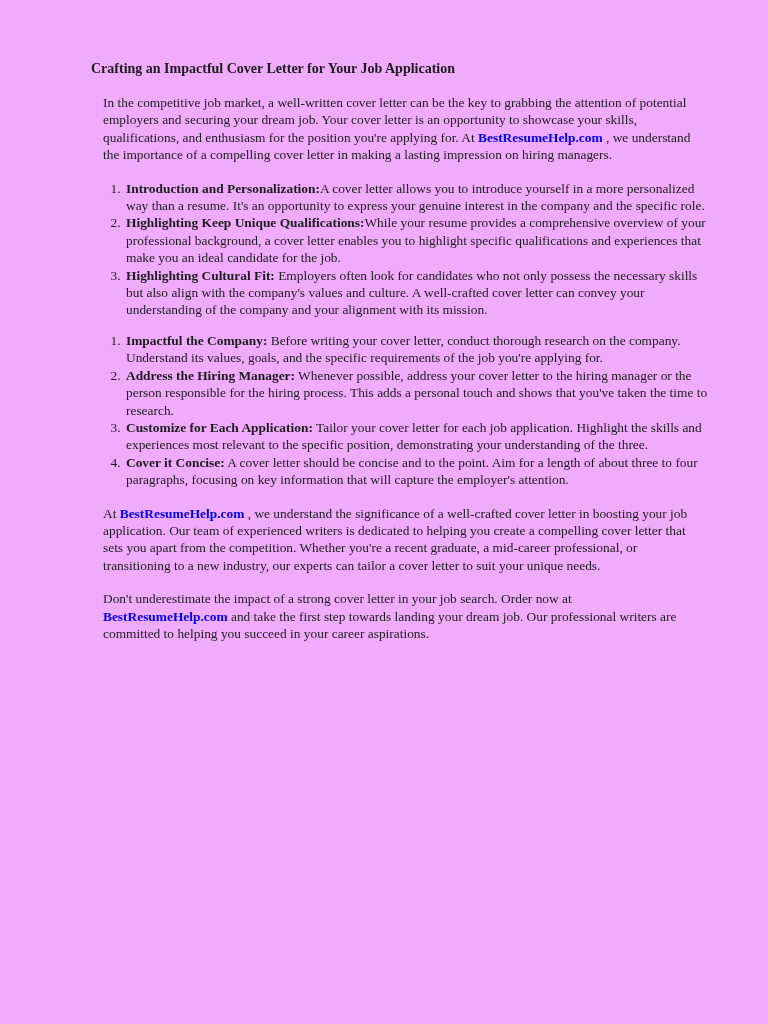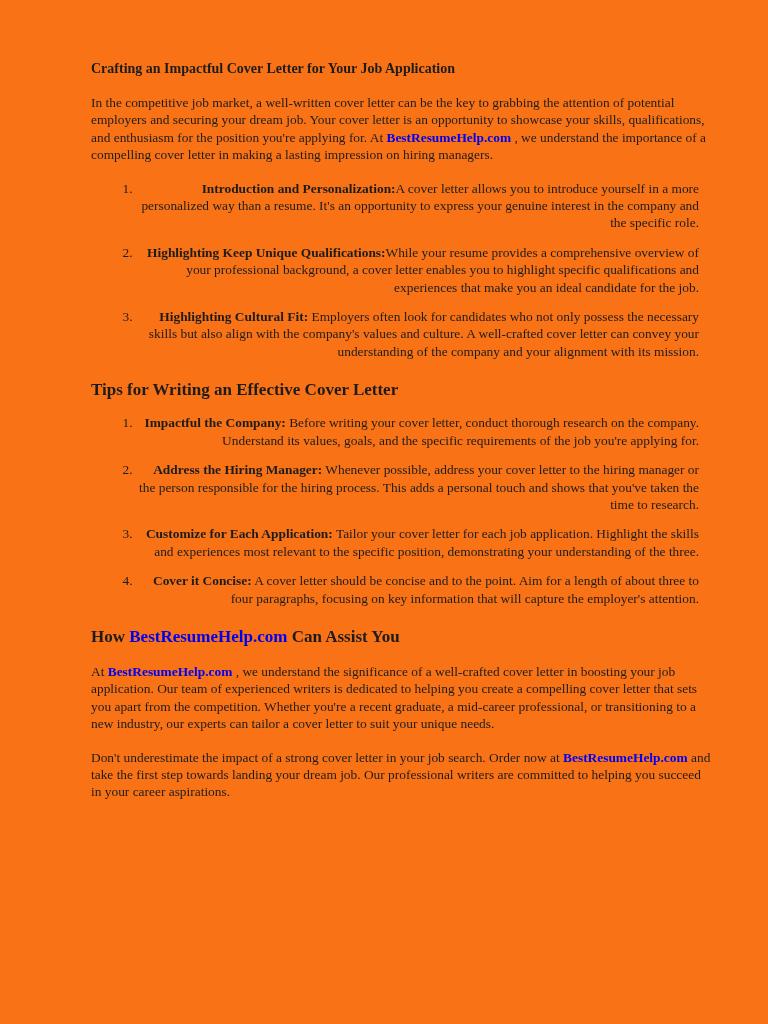--- a/index.html
+++ b/index.html
@@ -1,50 +1,49 @@
 <!DOCTYPE html>
 <html><head>
 <meta charset="utf-8">
 <style>
   html, body { margin: 0; padding: 0; background: #ffffff; }
   .page {
     width: 768px;
     height: 1024px;
-    background: #f97316;
+    background: #f0abfc;
     box-sizing: border-box;
     padding: 60px 57px 0 91px;
     font-family: "Liberation Serif", "DejaVu Serif", serif;
     font-size: 13.4px;
     line-height: 17.4px;
     color: #1c1c1c;
     overflow: hidden;
   }
   .doc-title {
     font-size: 14px;
     font-weight: bold;
     margin: 0;
     line-height: 18px;
   }
   p.para {
-    margin: 16px 0;
+    margin: 16px 12px;
   }
   h2.section-heading {
     font-size: 17px;
     font-weight: bold;
     margin: 19px 0 14px 0;
     line-height: 21px;
   }
   ol.doc-list {
     margin: 13px 0;
     padding-left: 33px;
   }
   ol.doc-list li {
-    margin: 12px;
+    margin: 0;
     padding-left: 2px;
-    text-align: right;
   }
   .lead { font-weight: bold; }
   a.site-link, span.site-link {
     color: #0000ee;
     font-weight: bold;
     text-decoration: none;
     cursor: pointer;
   }
 </style>
 </head>
@@ -56,28 +55,26 @@
 
   <p class="para"><span>In the competitive job market, a well-written cover letter can be the key to grabbing the attention of potential employers and securing your dream job. Your cover letter is an opportunity to showcase your skills, qualifications, and enthusiasm for the position you're applying for. At </span><span class="site-link">BestResumeHelp.com</span><span> , we understand the importance of a compelling cover letter in making a lasting impression on hiring managers.</span></p>
 
 
   <ol class="doc-list">
     <li><span class="lead">Introduction and Personalization:</span><span>A cover letter allows you to introduce yourself in a more personalized way than a resume. It's an opportunity to express your genuine interest in the company and the specific role.</span></li>
     <li><span class="lead">Highlighting Keep Unique Qualifications:</span><span>While your resume provides a comprehensive overview of your professional background, a cover letter enables you to highlight specific qualifications and experiences that make you an ideal candidate for the job.</span></li>
     <li><span class="lead">Highlighting Cultural Fit:</span><span> Employers often look for candidates who not only possess the necessary skills but also align with the company's values and culture. A well-crafted cover letter can convey your understanding of the company and your alignment with its mission.</span></li>
   </ol>
 
-  <h2 class="section-heading">Tips for Writing an Effective Cover Letter</h2>
 
   <ol class="doc-list">
     <li><span class="lead">Impactful the Company:</span><span> Before writing your cover letter, conduct thorough research on the company. Understand its values, goals, and the specific requirements of the job you're applying for.</span></li>
     <li><span class="lead">Address the Hiring Manager:</span><span> Whenever possible, address your cover letter to the hiring manager or the person responsible for the hiring process. This adds a personal touch and shows that you've taken the time to research.</span></li>
     <li><span class="lead">Customize for Each Application:</span><span> Tailor your cover letter for each job application. Highlight the skills and experiences most relevant to the specific position, demonstrating your understanding of the three.</span></li>
     <li><span class="lead">Cover it Concise:</span><span> A cover letter should be concise and to the point. Aim for a length of about three to four paragraphs, focusing on key information that will capture the employer's attention.</span></li>
   </ol>
 
-  <h2 class="section-heading"><span>How </span><span class="site-link">BestResumeHelp.com</span><span> Can Assist You</span></h2>
 
   <p class="para"><span>At </span><span class="site-link">BestResumeHelp.com</span><span> , we understand the significance of a well-crafted cover letter in boosting your job application. Our team of experienced writers is dedicated to helping you create a compelling cover letter that sets you apart from the competition. Whether you're a recent graduate, a mid-career professional, or transitioning to a new industry, our experts can tailor a cover letter to suit your unique needs.</span></p>
 
   <p class="para"><span>Don't underestimate the impact of a strong cover letter in your job search. Order now at </span><span class="site-link">BestResumeHelp.com</span><span> and take the first step towards landing your dream job. Our professional writers are committed to helping you succeed in your career aspirations.</span></p>
 
 </div>
 
 </body></html>

